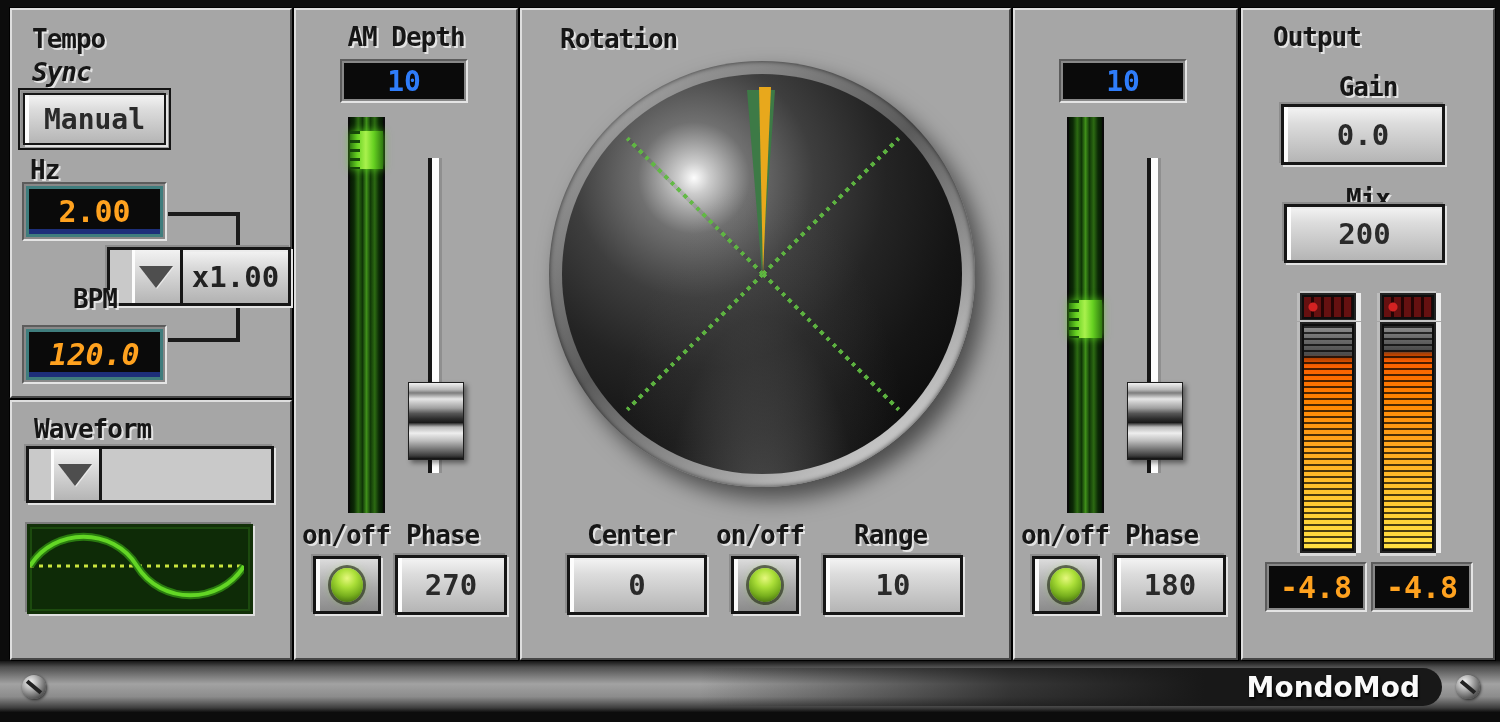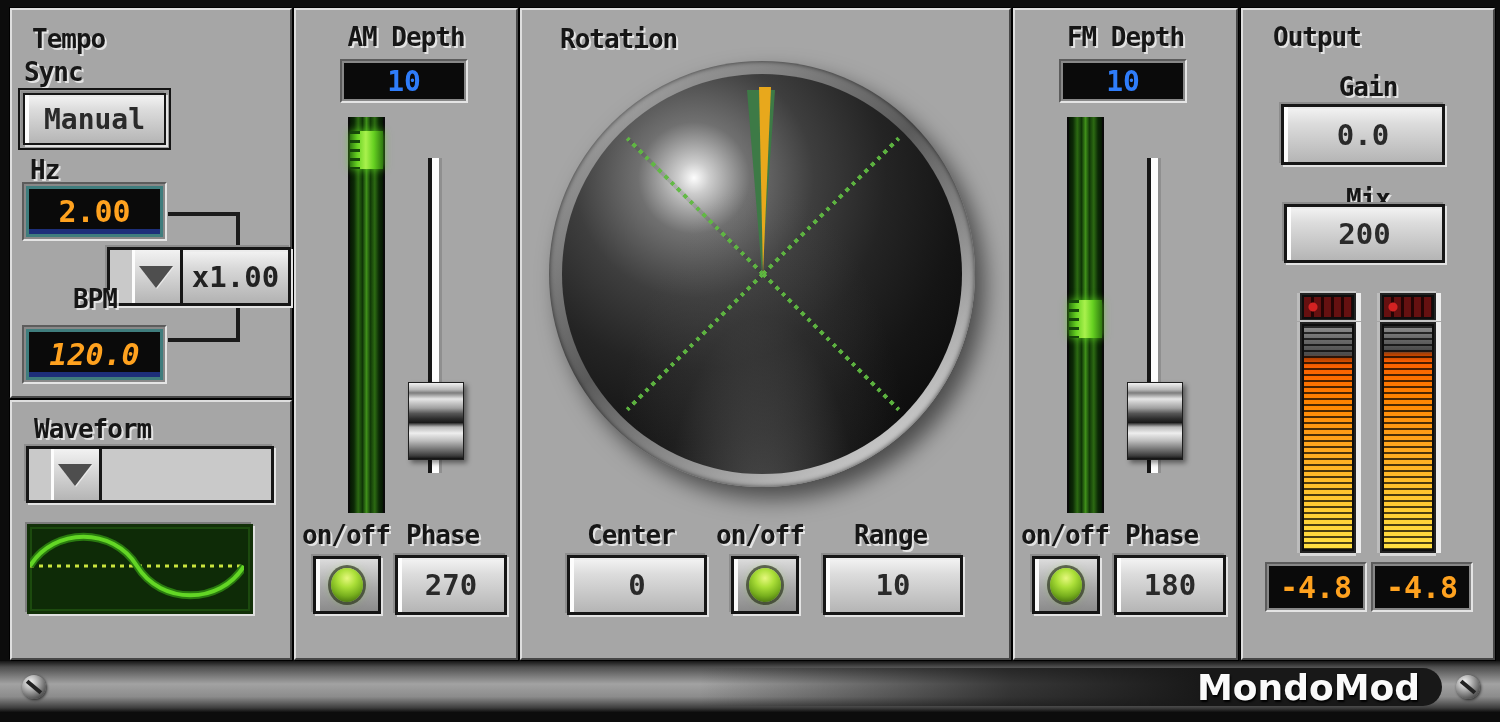--- a/index.html
+++ b/index.html
@@ -62,21 +62,21 @@
         linear-gradient(to bottom,#8e8e8e 0%,#6c6c6c 6%,#4a4a4a 13%,#b34000 14.5%,#fa6000 18%,#ff8400 34%,#ffa41c 52%,#ffbe2a 70%,#ffd338 88%,#ffdf42 100%);}
   .pfill{position:absolute;inset:2px;
      background:radial-gradient(circle at 9px 50%,#d42222 0 4px,rgba(0,0,0,0) 5px),
         repeating-linear-gradient(to right,#651010 0 7px,#240404 7px 10px);}
   
   .bbar{position:absolute;left:0;top:661px;width:1500px;height:51px;
         background:linear-gradient(to bottom,#161616 0%,#4f4f4f 12%,#a2a2a2 45%,#8c8c8c 70%,#3d3d3d 92%,#101010 100%);}
   .bstrip{position:absolute;left:700px;top:7px;width:742px;height:38px;border-radius:0 20px 20px 0;
         background:linear-gradient(to right,rgba(25,25,25,0) 0%,rgba(25,25,25,.78) 42%,#181818 68%);
         display:flex;align-items:center;justify-content:flex-end;padding-right:22px;box-sizing:border-box;}
-  .btitle{font-family:"DejaVu Sans",sans-serif;font-weight:bold;font-size:36px;color:#fafafa;
+  .btitle{font-family:"DejaVu Sans",sans-serif;font-weight:bold;font-size:28px;color:#fafafa;
         text-shadow:1px 2px 2px #000;letter-spacing:0;}
   .screw{position:absolute;width:24px;height:24px;border-radius:50%;
         background:radial-gradient(circle at 35% 30%,#f4f4f4 0%,#b8b8b8 30%,#5d5d5d 70%,#262626 100%);
         box-shadow:1px 1px 3px rgba(0,0,0,.7);}
   .slot{position:absolute;left:3px;top:10px;width:18px;height:4px;background:#222;transform:rotate(40deg);}
   
   .drop{position:absolute;border:3px solid #161616;display:flex;
         box-shadow:2px 2px 0 #e3e3e3, -2px -2px 0 #8d8d8d;background:#c9c9c9;padding-left:22px;}
   .droparrow{display:flex;align-items:center;justify-content:center;border-right:3px solid #161616;
         background:linear-gradient(to bottom,#f2f2f2,#b5b5b5);box-shadow:inset 3px 0 0 #fdfdfd;}
@@ -89,21 +89,21 @@
   .wavebox{position:absolute;border:3px solid #123008;background:#0e2b07;
         box-shadow:2px 2px 0 #e0e0e0, -2px -2px 0 #7d7d7d, inset 0 0 0 2px #1c4a0e;}
 </style>
 </head>
 <body>
 
 <div id="stage">
 
   <div class="panel" style="left:10px;top:8px;width:278px;height:386px;">
     <div class="lbl" style="left:20px;top:14px;">Tempo</div>
-    <div class="lbl" style="left:12px;top:47px;">Sync</div>
+    <div class="lbl" style="left:20px;top:47px;font-style:italic;">Sync</div>
     <div style="position:absolute;left:6px;top:78px;width:149px;height:58px;border:2px solid #141414;background:#9b9b9b;">
       <div class="btn3d" style="left:3px;top:3px;right:3px;bottom:3px;border-width:2px;font-size:28px;">Manual</div>
     </div>
     <div class="lbl" style="left:18px;top:145px;">Hz</div>
     <div class="lcdframe" style="left:10px;top:172px;width:141px;height:55px;">
       <div class="lcd lcd-teal">
           <span class="orange">2.00</span>
         </div>
     </div>
 
@@ -175,21 +175,20 @@
     <div class="lbl" style="left:194px;top:510px;">on/off</div>
     <div class="lbl" style="left:332px;top:510px;">Range</div>
     <div class="btn3d" style="left:45px;top:545px;width:134px;height:54px;">0</div>
     <div class="ledbtn" style="left:209px;top:546px;width:62px;height:52px;">
       <div class="led"></div>
     </div>
     <div class="btn3d" style="left:301px;top:545px;width:134px;height:54px;">10</div>
   </div>
 
   <div class="panel" style="left:1013px;top:8px;width:221px;height:648px;">
-    <div class="lbl lbl-c" style="left:0;top:12px;width:100%;">FM Depth</div>
     <div class="lcdframe" style="left:44px;top:49px;width:124px;height:40px;">
       <div class="lcd" style="font-size:28px;">
           <span class="blue">10</span>
         </div>
     </div>
     <div class="vmeter" style="left:52px;top:107px;height:396px;">
       <div class="vthumb" style="top:183px;"></div>
     </div>
     <div class="strack" style="left:132px;top:148px;height:315px;"></div>
     <div class="fader" style="left:112px;top:372px;"></div>

